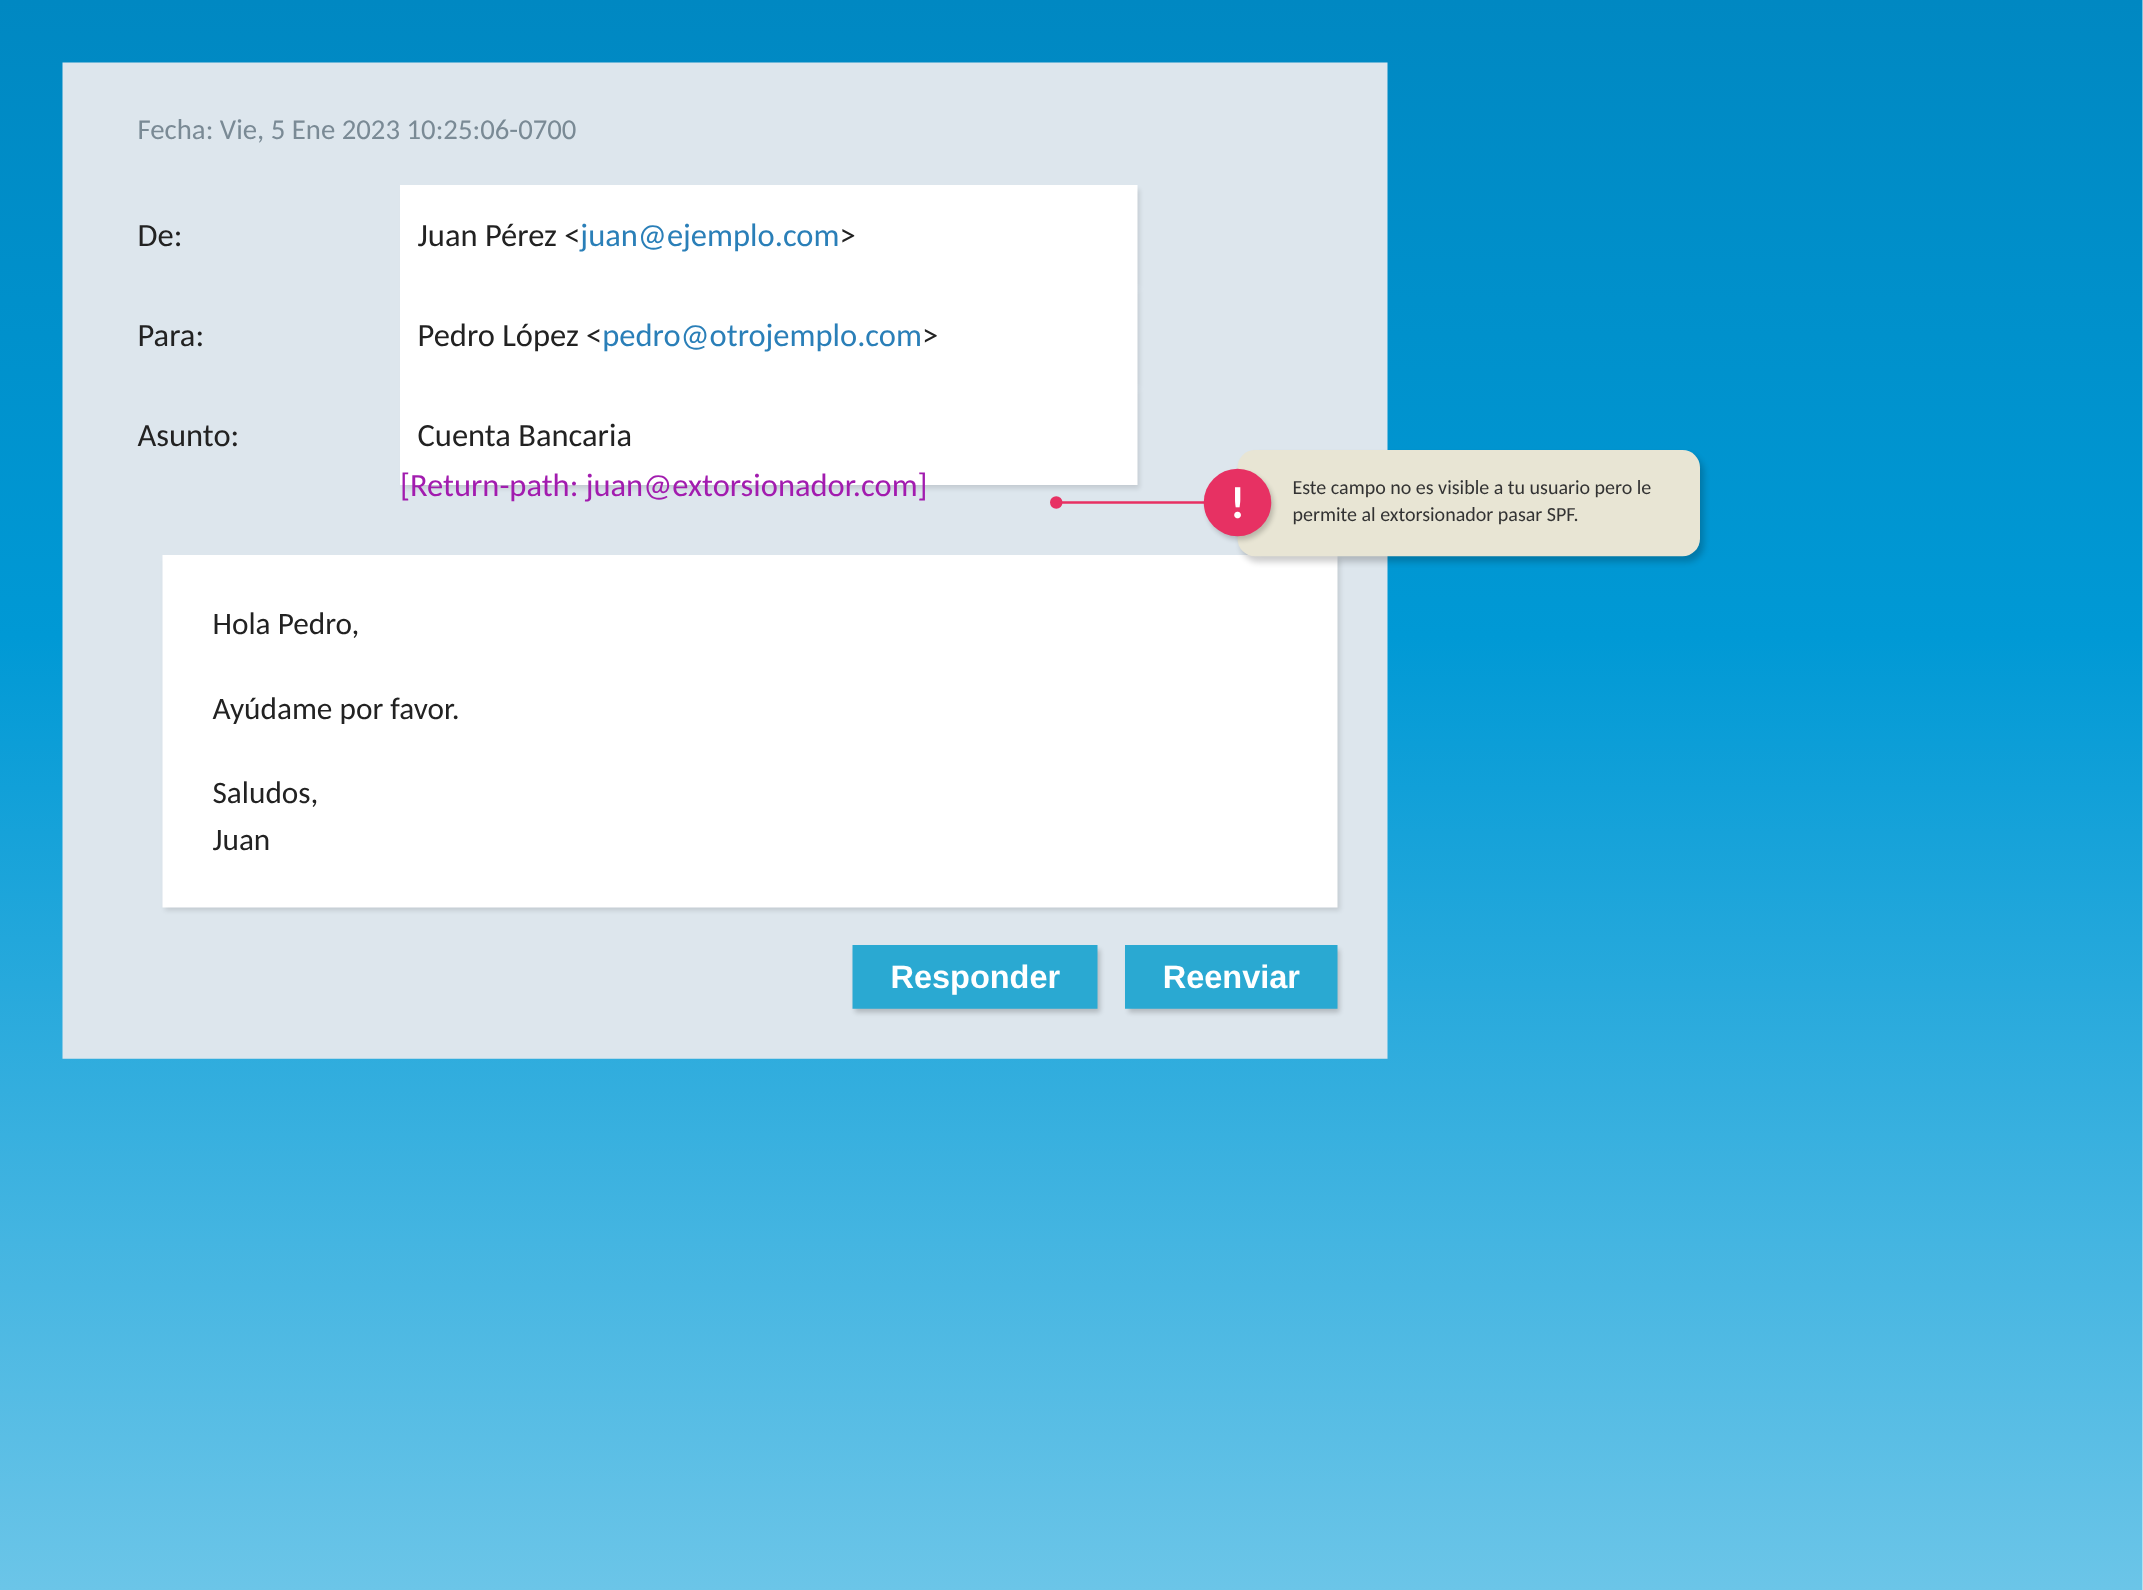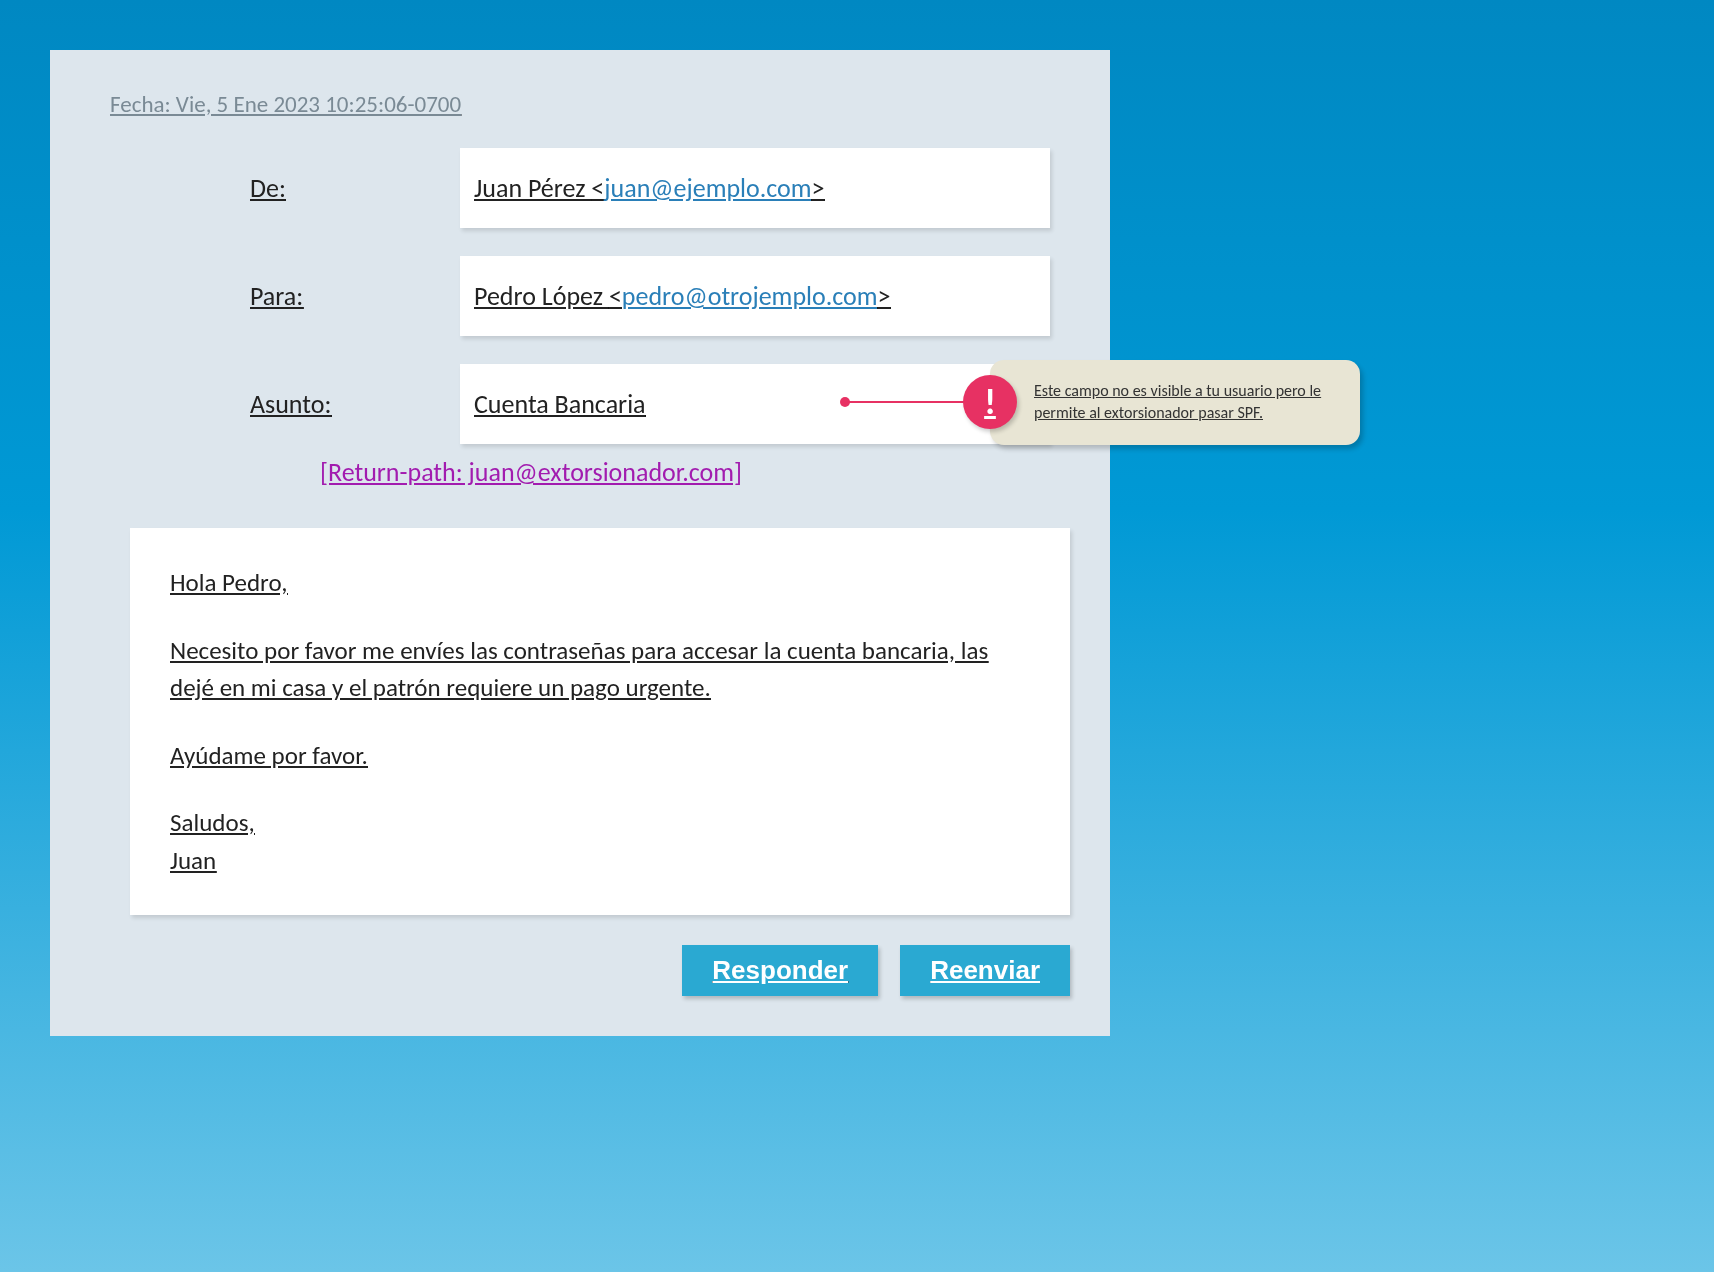--- a/index.html
+++ b/index.html
@@ -1,19 +1,18 @@
 <!DOCTYPE html>
 <html><head>
   <meta charset="utf-8">
   <style>
     * {
       box-sizing: border-box;
       margin: 0;
       padding: 0;
-      text-decoration: underline;
     }
     body {
       font-family: 'Segoe UI', Calibri, Arial, sans-serif;
       background: linear-gradient(to bottom, #0088c2 0%, #0099d5 40%, #6bc5e8 100%);
       width: 1714px;
       height: 1272px;
       padding: 50px;
       position: relative;
     }
     .email-window {
@@ -23,22 +22,20 @@
       position: relative;
     }
     .date-line {
       color: #7a8a95;
       font-size: 23px;
       margin-bottom: 30px;
     }
     .header-row {
       display: flex;
       align-items: center;
-      margin-bottom: 28px;
-      justify-content: flex-end;
     }
     .header-label {
       width: 210px;
       font-size: 26px;
       color: #222;
     }
     .header-field {
       background: #fff;
       box-shadow: 2px 3px 4px rgba(0,0,0,0.12);
       padding: 24px 14px;
@@ -167,21 +164,20 @@
 
   <div class="header-row">
     <div class="header-label">Asunto:</div>
     <div class="header-field">Cuenta Bancaria</div>
   </div>
 
   <div class="return-path">[Return-path: juan@extorsionador.com]</div>
 
   <div class="email-body">
     <div class="body-para">Hola Pedro,</div>
-    <div class="body-para">Necesito por favor me envíes las contraseñas para accesar la cuenta bancaria, las dejé en mi casa y el patrón requiere un pago urgente.</div>
     <div class="body-para">Ayúdame por favor.</div>
     <div>
       <div>Saludos,</div>
       <div>Juan</div>
     </div>
   </div>
 
   <div class="buttons">
     <button class="btn">Responder</button>
     <button class="btn">Reenviar</button>

